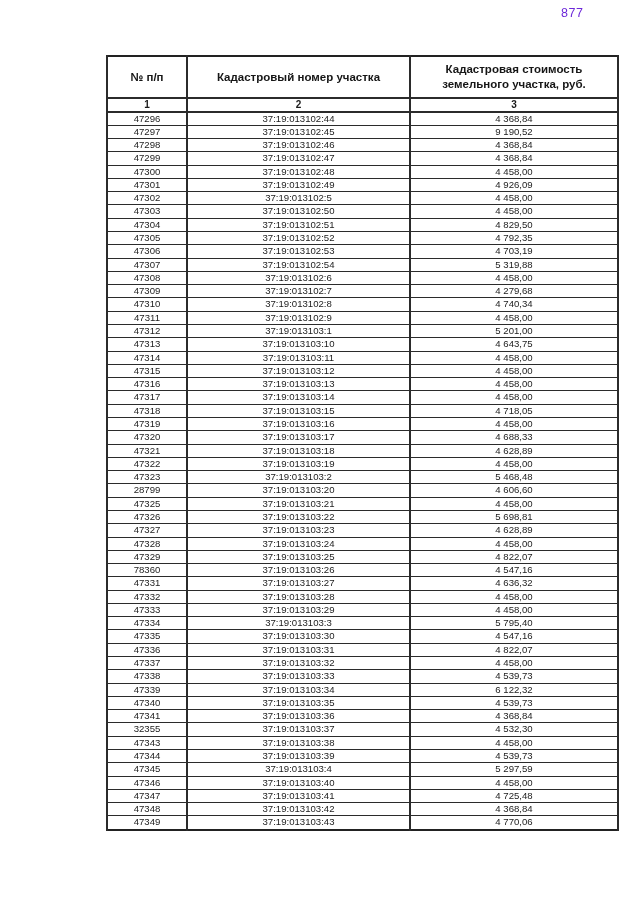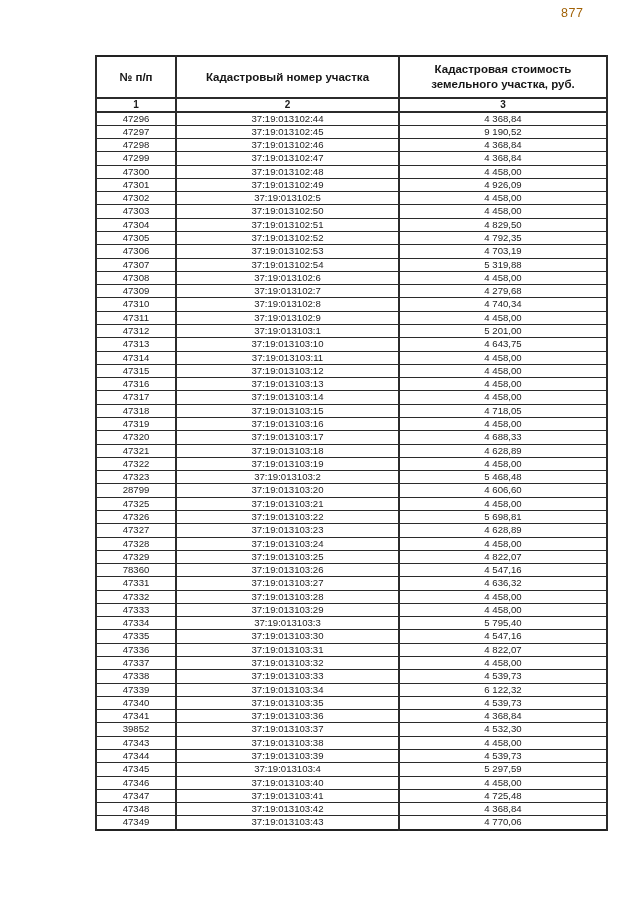--- a/index.html
+++ b/index.html
@@ -14,25 +14,25 @@
     font-family: "Liberation Sans", sans-serif;
     color: #1a1a1a;
     overflow: hidden;
   }
   .page-number {
     position: absolute;
     top: 6px;
     left: 561px;
     font-size: 12.5px;
     letter-spacing: 0.5px;
-    color: #a16207;
+    color: #6d28d9;
   }
   table.cadastral {
     position: absolute;
-    left: 95px;
+    left: 106px;
     top: 55px;
     width: 511px;
     border-collapse: collapse;
     table-layout: fixed;
   }
   table.cadastral col.c1 { width: 80px; }
   table.cadastral col.c2 { width: 223px; }
   table.cadastral col.c3 { width: 208px; }
 
   table.cadastral th,
@@ -326,21 +326,21 @@
         <td>47340</td>
         <td>37:19:013103:35</td>
         <td>4 539,73</td>
       </tr>
       <tr class="data-row">
         <td>47341</td>
         <td>37:19:013103:36</td>
         <td>4 368,84</td>
       </tr>
       <tr class="data-row">
-        <td>39852</td>
+        <td>32355</td>
         <td>37:19:013103:37</td>
         <td>4 532,30</td>
       </tr>
       <tr class="data-row">
         <td>47343</td>
         <td>37:19:013103:38</td>
         <td>4 458,00</td>
       </tr>
       <tr class="data-row">
         <td>47344</td>

